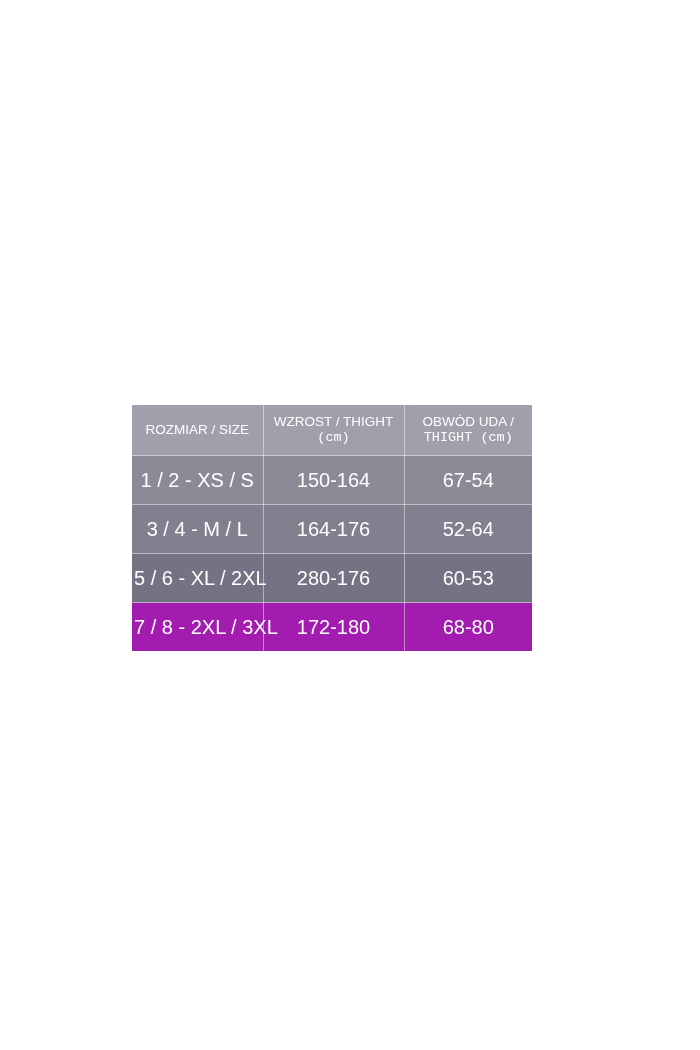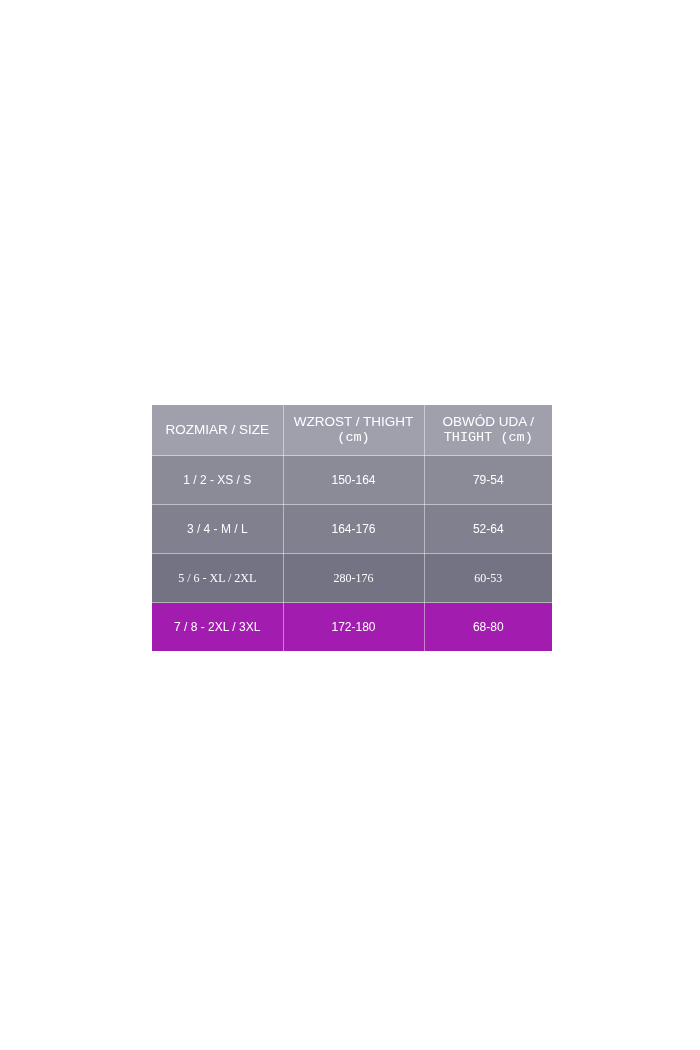--- a/index.html
+++ b/index.html
@@ -10,21 +10,21 @@
     width: 700px;
     height: 1050px;
     background: #ffffff;
     font-family: "Liberation Sans", sans-serif;
     position: relative;
     overflow: hidden;
   }
 
   #size-chart-wrapper {
     position: absolute;
-    left: 152px;
+    left: 132px;
     top: 405px;
     width: 400px;
   }
 
   table.size-chart {
     border-collapse: collapse;
     width: 400px;
     table-layout: fixed;
   }
 
@@ -58,27 +58,27 @@
   tr.header-row th {
     height: 50px;
     font-size: 13.5px;
     line-height: 16px;
     background: #a0a0ad;
   }
 
   
   tr.data-row td {
     height: 48px;
-    font-size: 12px;
+    font-size: 20px;
     line-height: 18px;
   }
 
   tr.row-1 td { background: #8b8b98; }
   tr.row-2 td { background: #80808f; margin-left: 24px; }
-  tr.row-3 td { background: #737384; font-family: Liberation Serif, serif; }
+  tr.row-3 td { background: #737384; }
   tr.row-4 td { background: #a21caf; }
 
   .hdr-line2 {
     display: block;
     font-family: Liberation Mono, monospace;
   }
 </style>
 </head>
 <body>
 
@@ -104,21 +104,21 @@
           <span>OBWÓD UDA /</span>
           <span class="hdr-line2">THIGHT (cm)</span>
         </th>
       </tr>
     </thead>
 
     <tbody>
       <tr class="data-row row-1">
         <td>1 / 2 - XS / S</td>
         <td>150-164</td>
-        <td>79-54</td>
+        <td>67-54</td>
       </tr>
       <tr class="data-row row-2">
         <td>3 / 4 - M / L</td>
         <td>164-176</td>
         <td>52-64</td>
       </tr>
       <tr class="data-row row-3">
         <td>5 / 6 - XL / 2XL</td>
         <td>280-176</td>
         <td>60-53</td>

